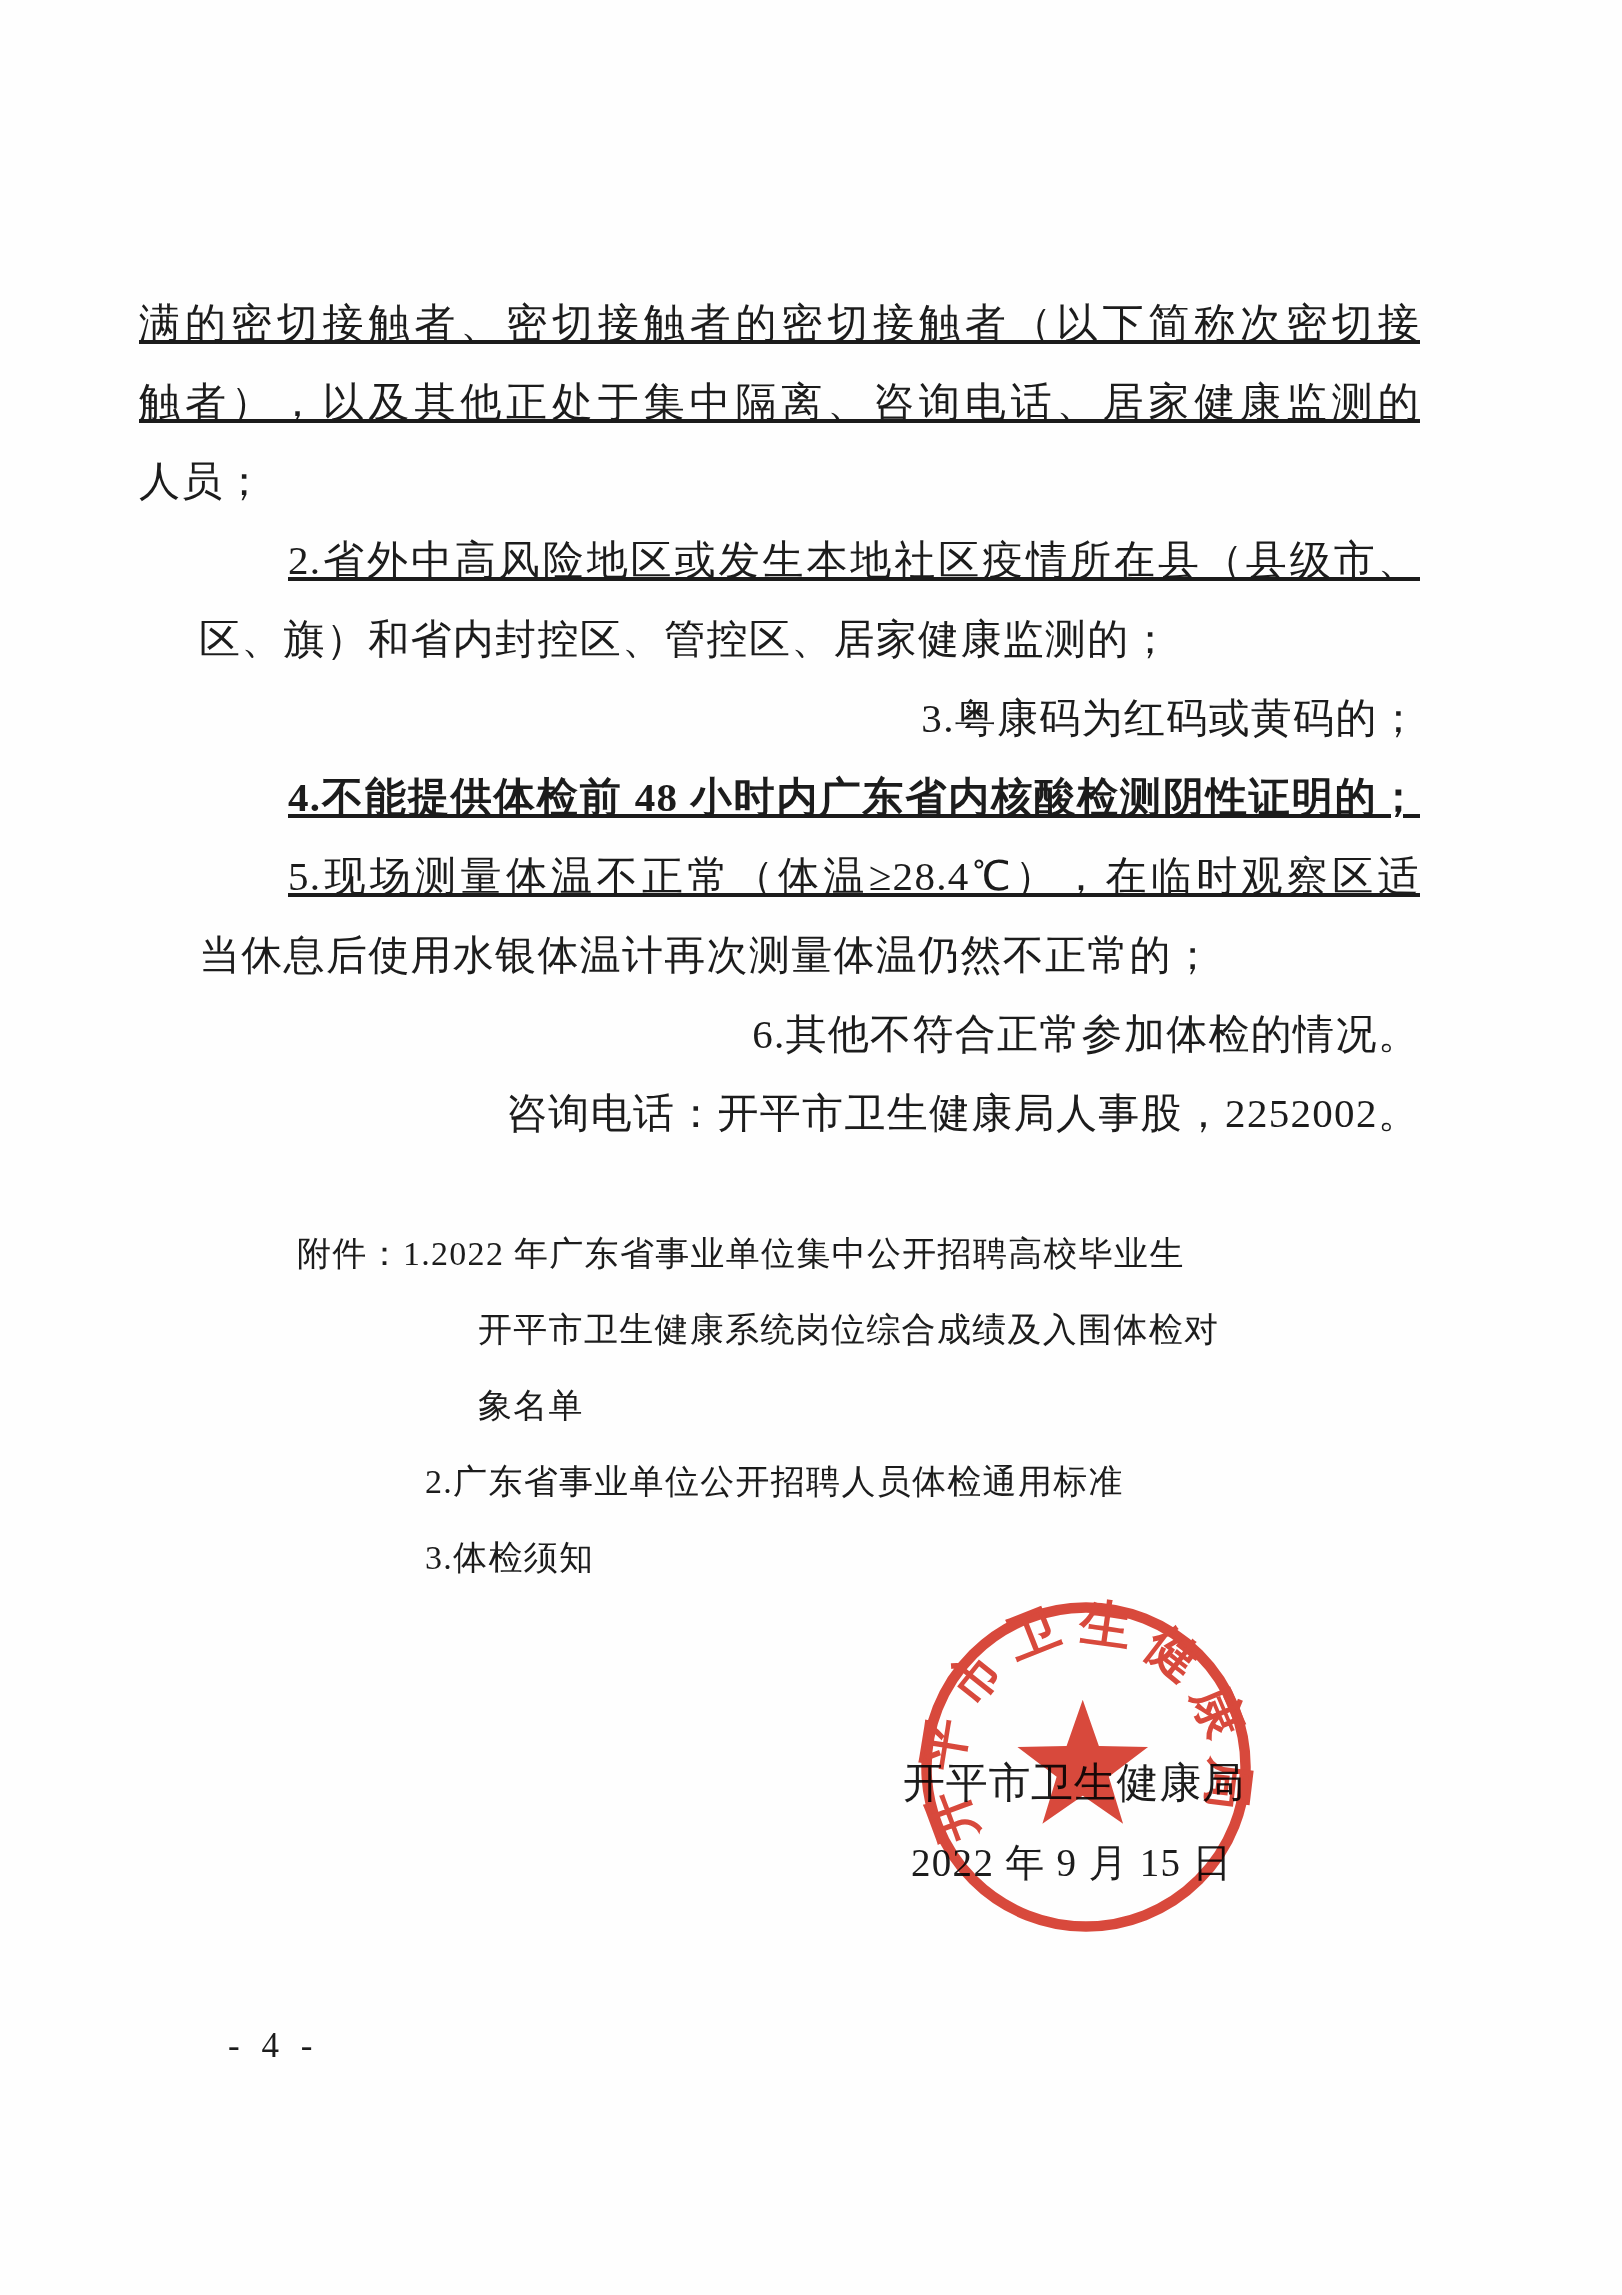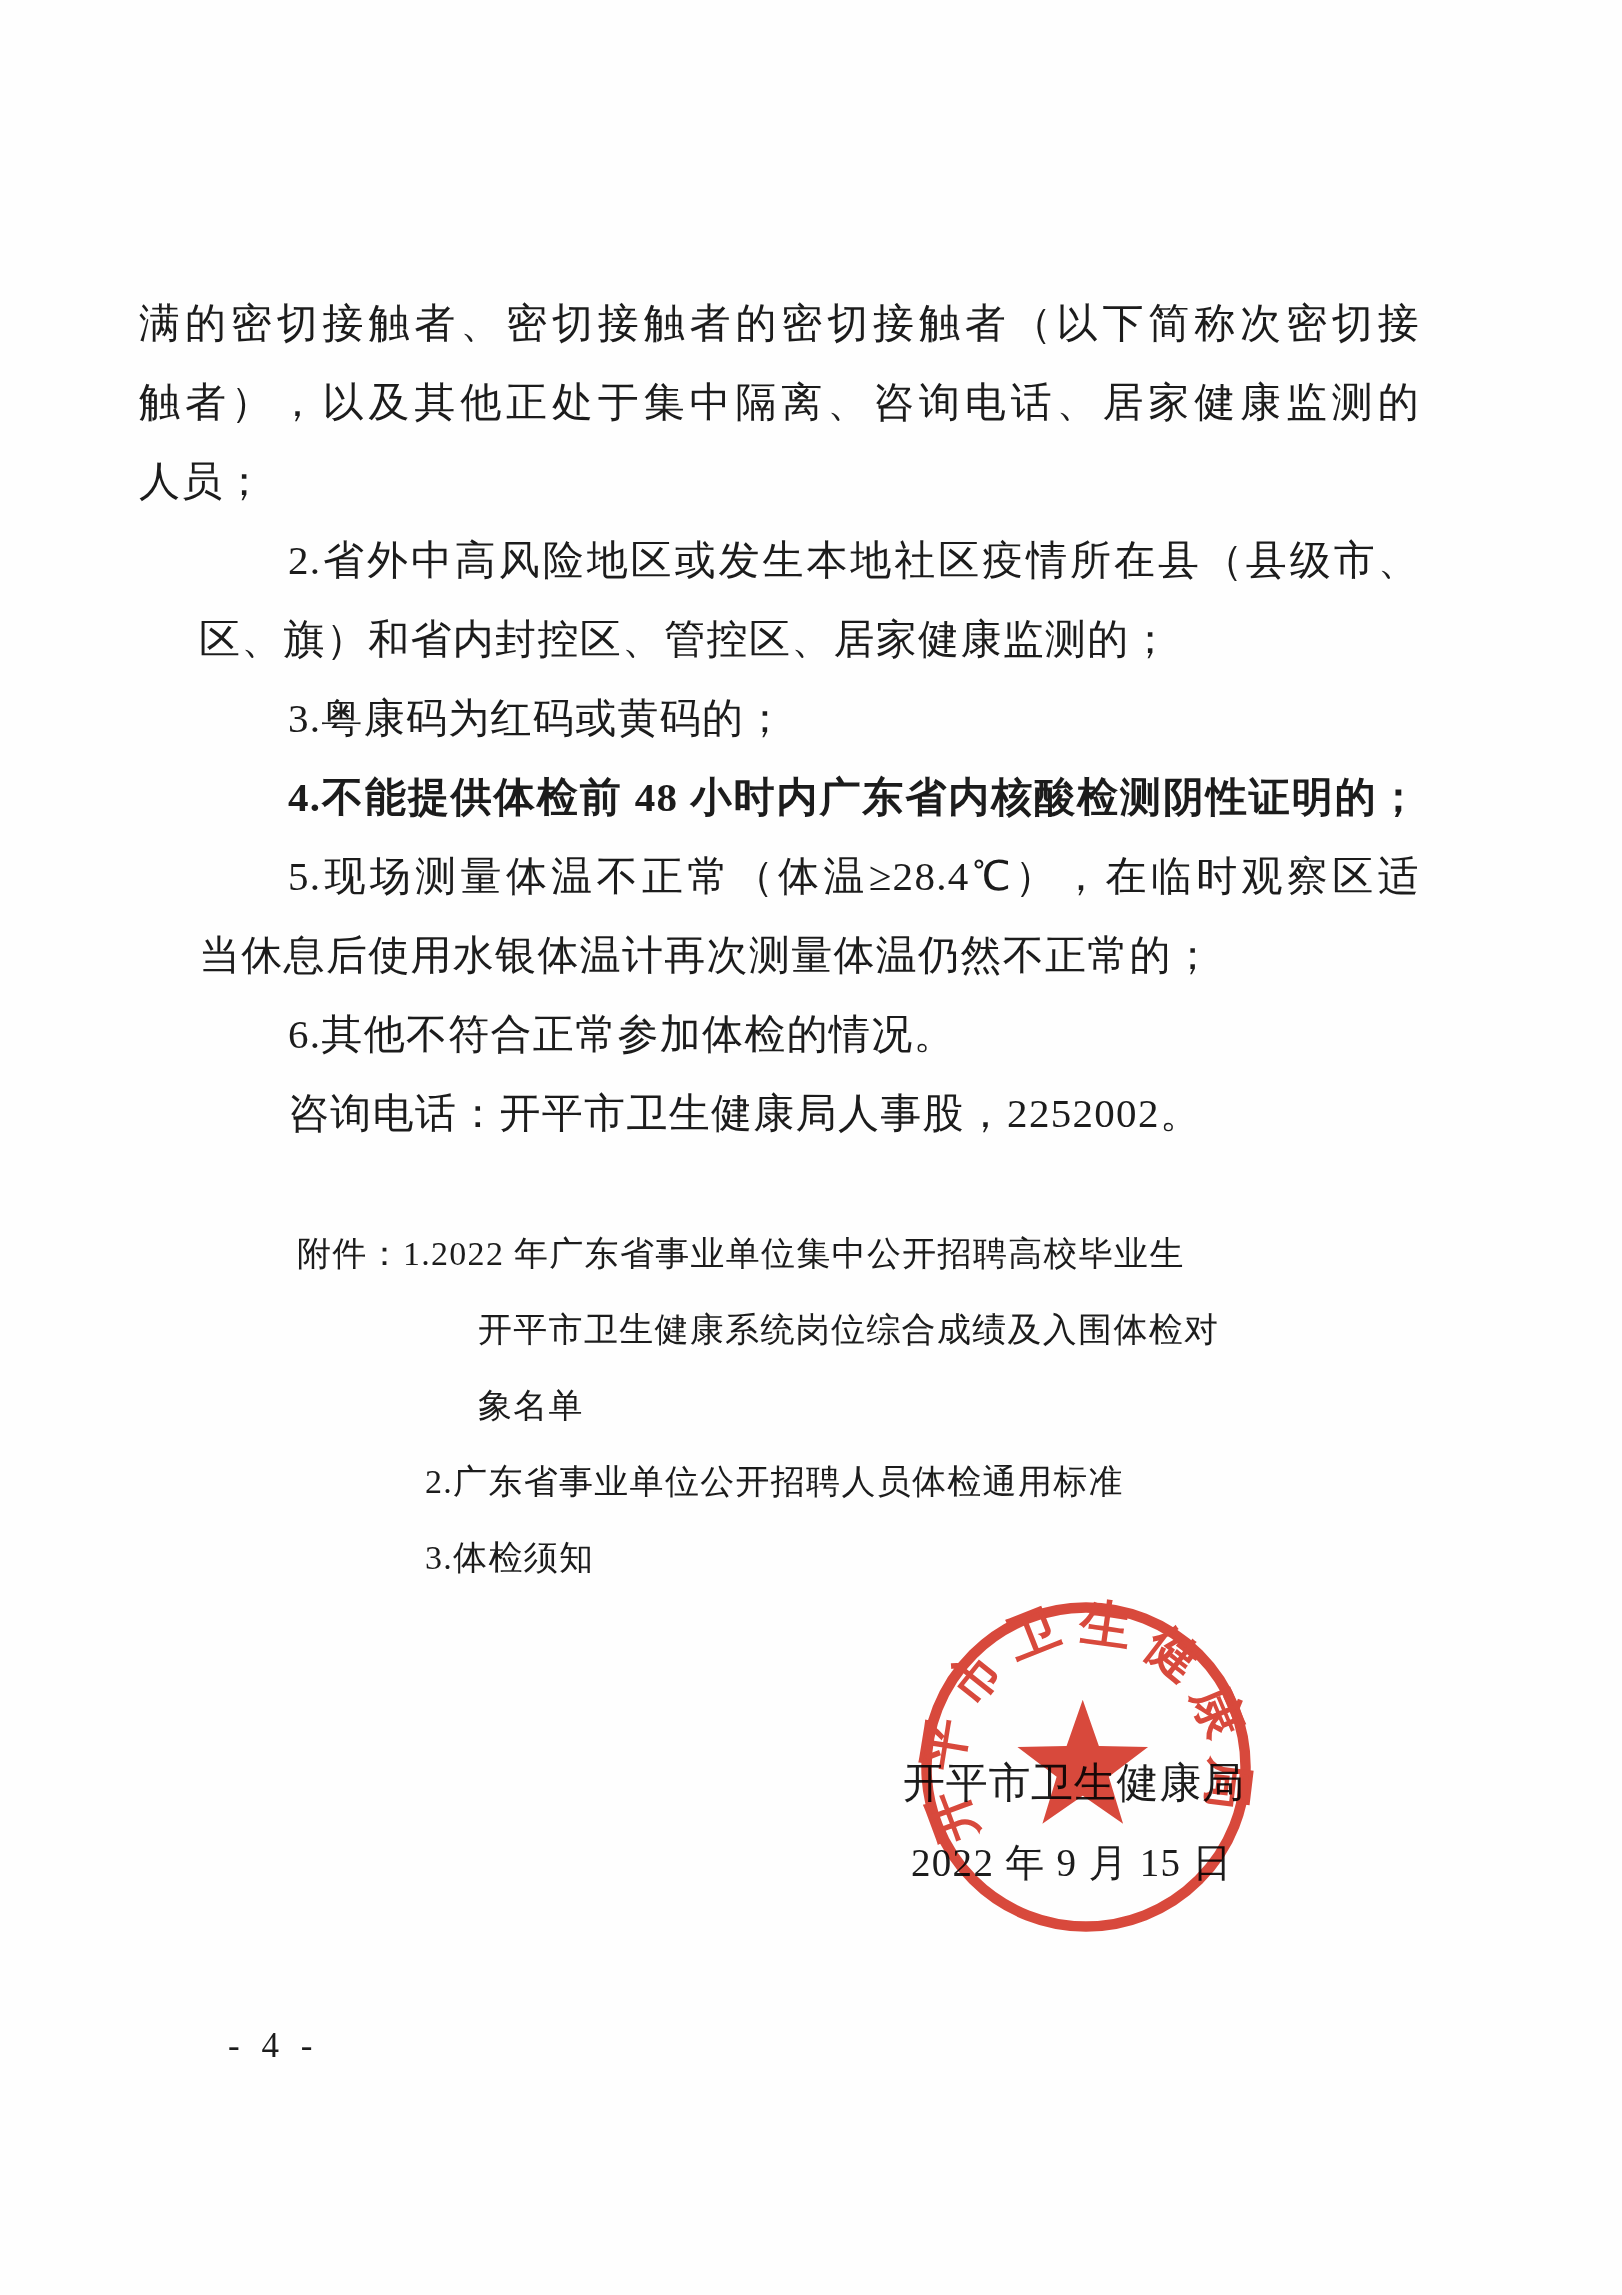--- a/index.html
+++ b/index.html
@@ -19,22 +19,23 @@
     font-size:41px;
     line-height:79px;
     letter-spacing:1.3px;
     white-space:nowrap;
   }
   .ln{display:block;}
   .just{
     white-space:normal;
     text-align:justify;
     text-align-last:justify;
+    text-decoration:underline;
   }
-  .ind{margin-left:149px;}
+  .ind{margin-left:149px;text-align:right;}
   .ind.just{width:1132px;}
   .hang{margin-left:60px;}
   .bold{font-weight:bold;}
   
   .attachments{
     position:absolute;
     left:297px;top:1216px;
     font-size:34px;
     line-height:76px;
     letter-spacing:1.3px;

